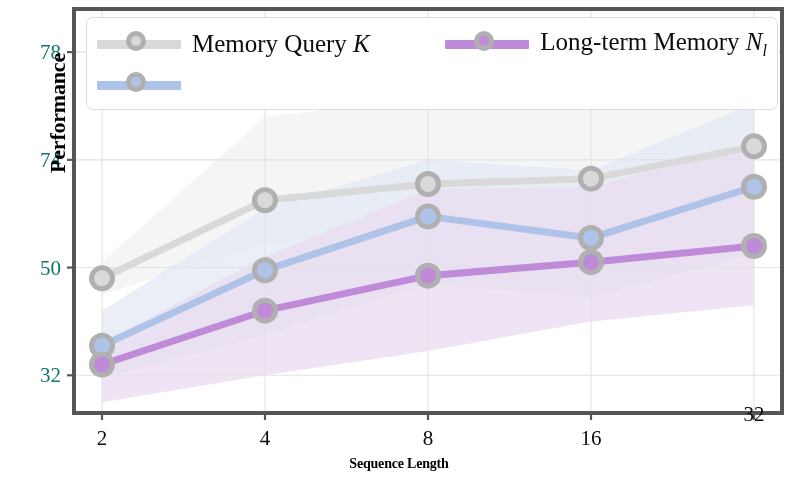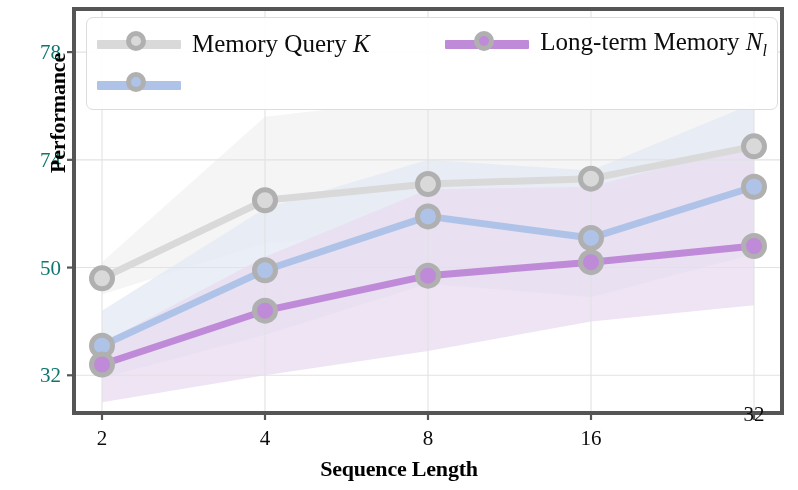--- a/index.html
+++ b/index.html
@@ -42,21 +42,21 @@
     transform: translateX(-50%);
   }
   #xlabel {
     position: absolute;
     left: 0;
     top: 456px;
     width: 798px;
     text-align: center;
     font-family: "Liberation Serif", serif;
     font-weight: bold;
-    font-size: 22px;
+    font-size: 14px;
     color: #000;
     letter-spacing: -0.2px;
   }
   #ylabel {
     position: absolute;
     left: -92px;
     top: 100px;
     width: 300px;
     text-align: center;
     font-family: "Liberation Serif", serif;

